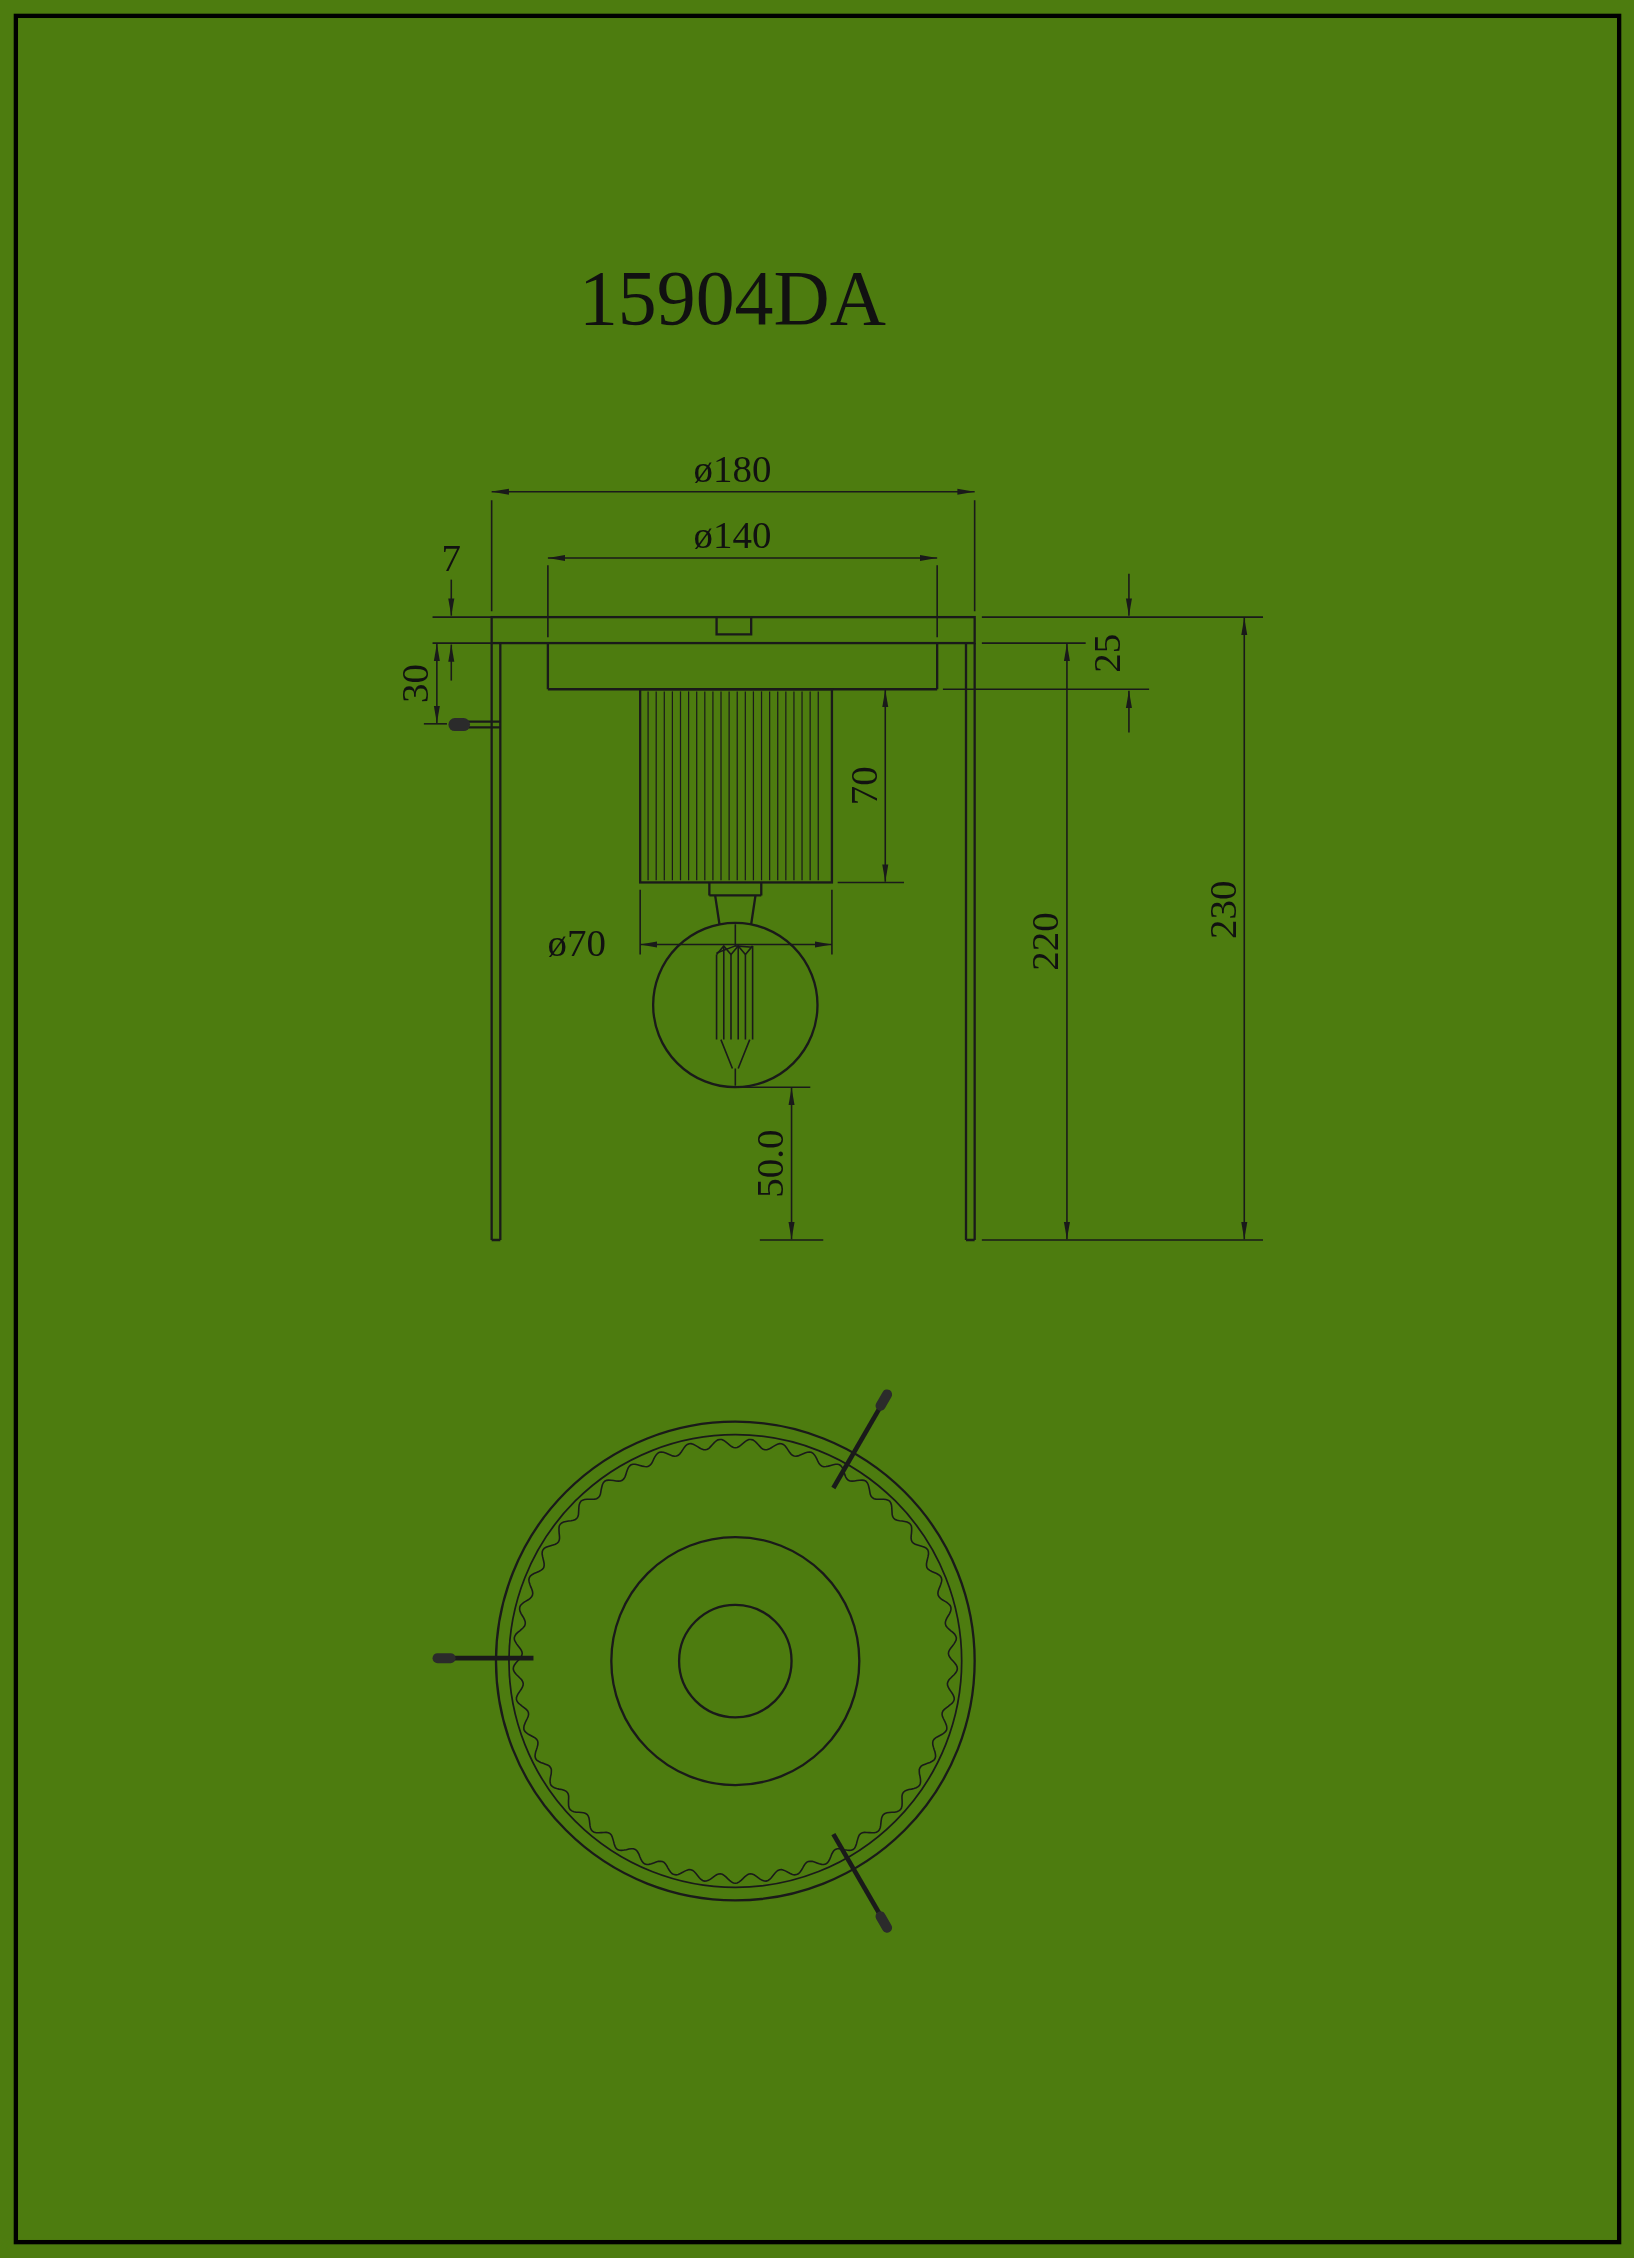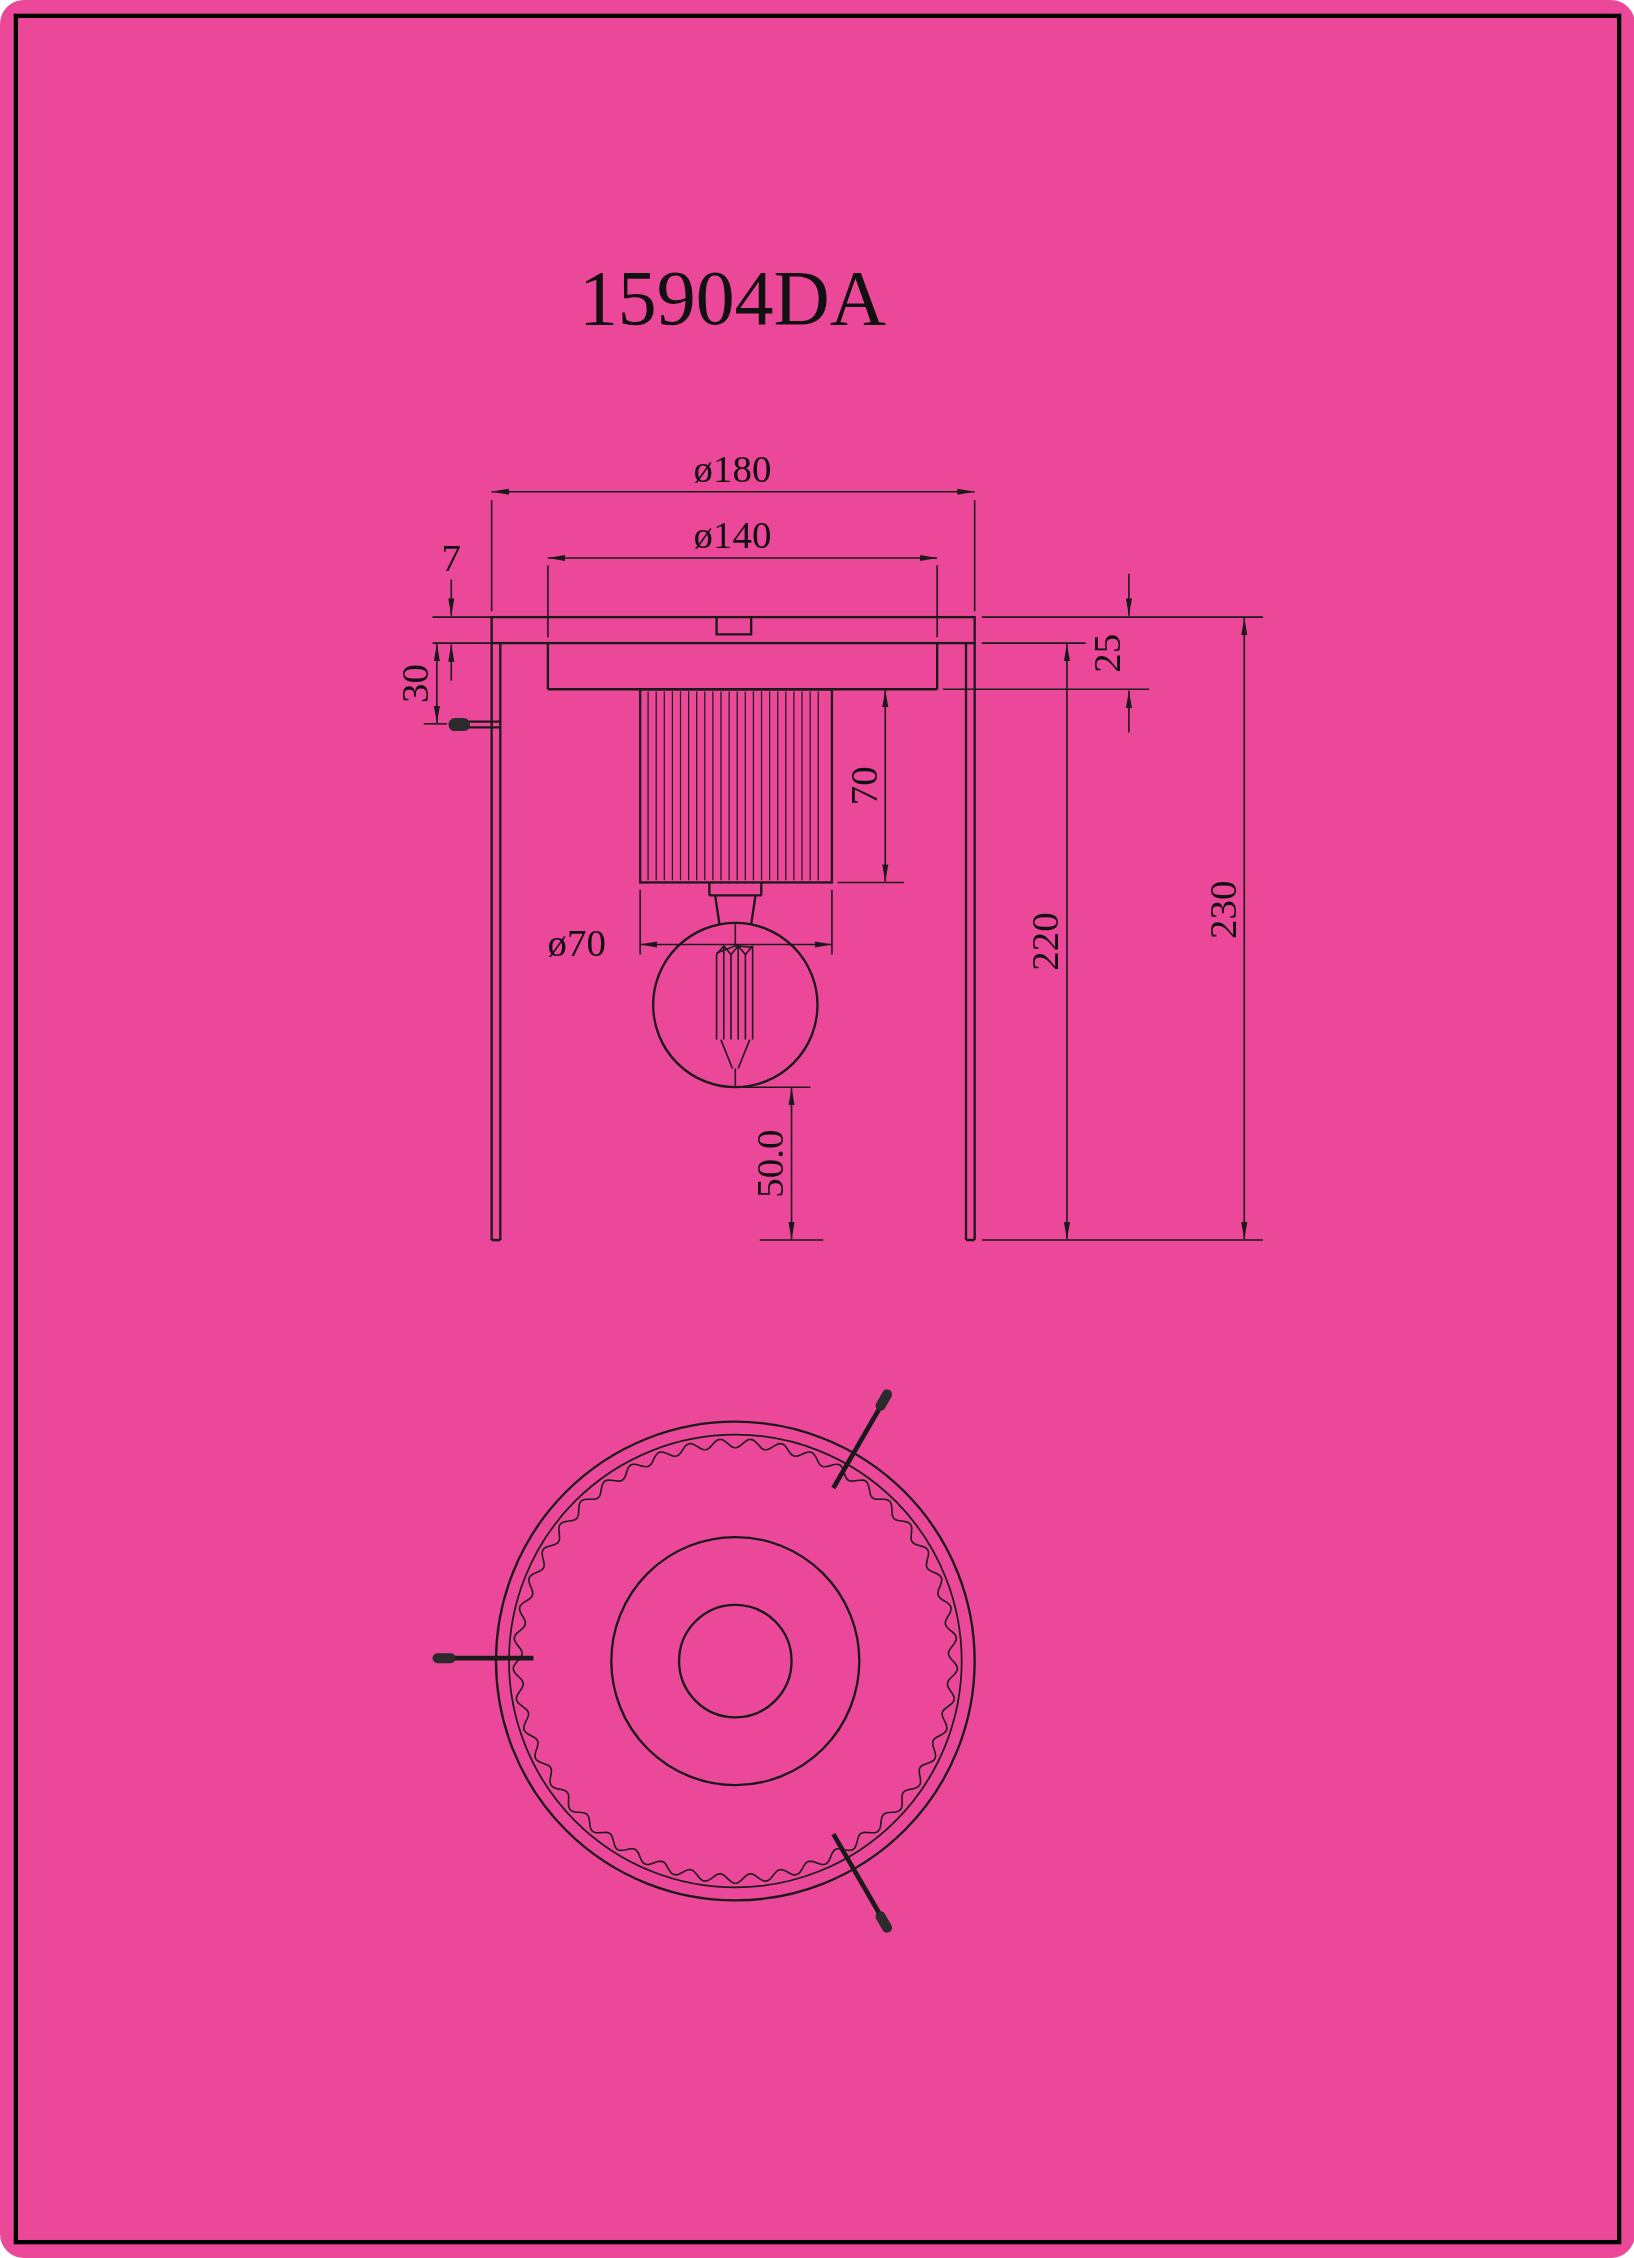--- a/index.html
+++ b/index.html
@@ -1,17 +1,17 @@
 <!DOCTYPE html>
 <html style="font-size:14px"><head>
 <meta charset="utf-8">
 <style>
   html,body{margin:0;padding:0;background:#ffffff;}
-  .page{width:1635px;height:2258px;background:#ec4899;position:relative;overflow:hidden;
-        font-family:"Liberation Serif",serif;border-radius:24px;}
+  .page{width:1635px;height:2258px;background:#4d7c0f;position:relative;overflow:hidden;
+        font-family:"Liberation Serif",serif;}
   svg{display:block;}
   svg .ln{stroke:#1a1a1a;fill:none;stroke-width:1.6;}
   svg .thin{stroke:#1a1a1a;fill:none;stroke-width:1.1;}
   svg .dimline{stroke:#1a1a1a;fill:none;stroke-width:1.1;}
   svg .ribs line{stroke:#1a1a1a;stroke-width:0.85;}
   svg .rod{stroke:#1a1a1a;fill:none;stroke-width:3.2;}
   svg .cap{fill:#2b2b2b;stroke:none;}
   svg text{fill:#111111;font-family:"Liberation Serif",serif;}
   svg .title-text{font-size:54px;}
   svg .dim-label{font-size:27px;}

